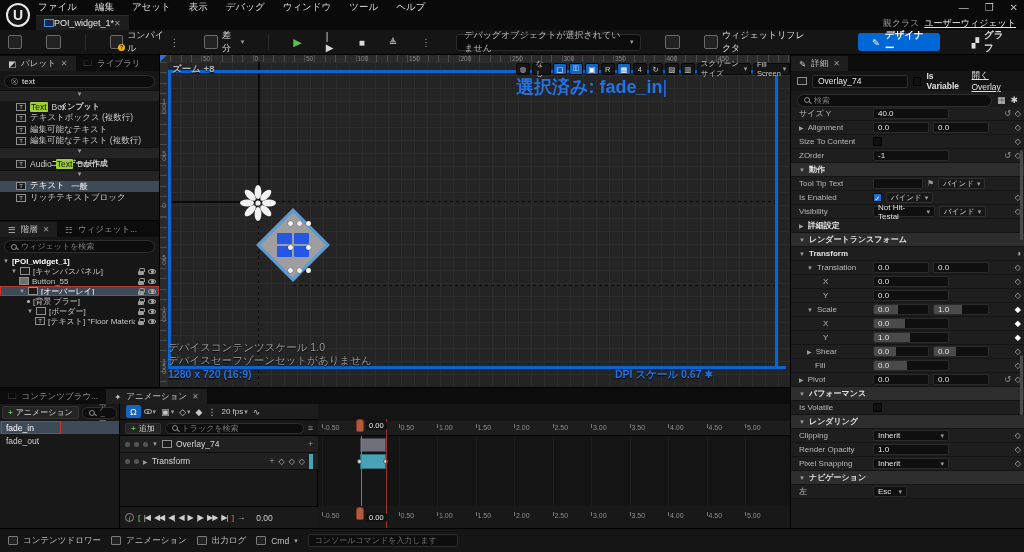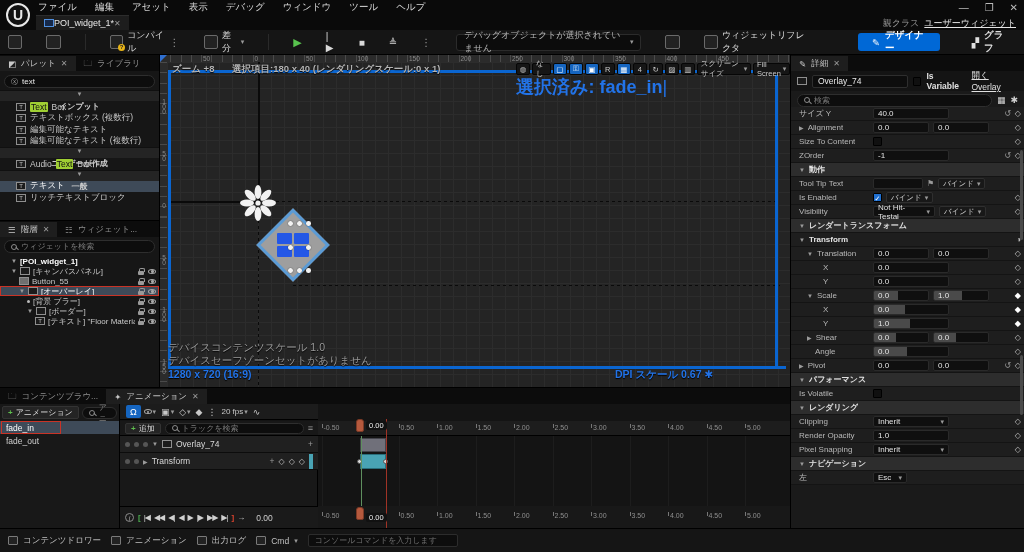--- a/index.html
+++ b/index.html
@@ -343,21 +343,21 @@
       <div class="ptab inactive">
         <span>☷</span>
         <span>ウィジェット...</span>
       </div>
     </div>
     <div class="searchbox" style="margin:3px 4px">
       <span class="i-search"></span>
       <span>ウィジェットを検索</span>
     </div>
     <div id="hierarchy-list">
-        <div class="hi-row" style="padding-left: 11px; text-align: center;">
+        <div class="hi-row" style="padding-left: 3px; text-align: center;">
           <span class="tri">▼</span>
           <span class="lbl" style="font-weight: bold; color: rgb(255, 255, 255);">[POI_widget_1]</span>
         </div>
         <div class="hi-row" style="padding-left: 11px;">
           <span class="tri">▼</span>
           <span class="wicon"></span>
           <span class="lbl">[キャンバスパネル]</span>
           <span class="hi-icons">
             <span class="i-lock"></span>
             <span class="i-eye"></span>
@@ -438,21 +438,20 @@
     <div class="guide-h" style="left:8px;top:146px;width:90px"></div>
     <div class="guide-h dash" style="left:98px;top:146px;width:522px"></div>
     <div class="guide-h dash" style="left:133px;top:230px;width:487px"></div>
 
     <div class="blue" style="left:8px;top:15px;width:2.5px;height:299px"></div>
     <div class="blue" style="left:8px;top:15px;width:609px;height:2.5px"></div>
     <div class="blue" style="left:8px;top:311px;width:618px;height:2.5px"></div>
     <div class="blue" style="left:615px;top:15px;width:2.5px;height:299px"></div>
 
     <div class="cv-info" style="left:12px;top:8px">ズーム +8</div>
-    <div class="cv-info" style="left:72px;top:8px">選択項目:180 x 40 (レンダリングスケール:0 x 1)</div>
 
     <div class="cv-toolbar" id="cv-toolbar">
         <span class="cvt">
           <span>◍</span>
         </span>
         <span class="cvt">
           <span>なし</span>
         </span>
         <span class="cvt active">
           <span>▢</span>
@@ -636,20 +635,25 @@
           <span class="dt-fields">
             <span class="dd" style="width: 62px;">
               <span>Not Hit-Testal</span>
               <span class="chev">▾</span>
             </span>
             <span class="bindbtn">バインド <span class="chev">▾</span></span>
           </span>
           <span class="dt-trail">
             <span class="keyd">◇</span>
           </span>
+        </div>
+        <div class="dt-row">
+          <span class="tri" style="margin-right: 4px; margin-left: 0px;">▶</span>
+          <span class="rlbl" style="font-weight: bold; color: rgb(226, 226, 226);">詳細設定</span>
+          <span class="dt-trail"></span>
         </div>
         <div class="dt-row dt-cat">
           <span class="tri" style="margin-right: 4px; margin-left: 0px;">▼</span>
           <span class="rlbl" style="font-weight: bold; color: rgb(226, 226, 226);">レンダートランスフォーム</span>
           <span class="dt-trail"></span>
         </div>
         <div class="dt-row">
           <span class="tri" style="margin-right: 4px; margin-left: 0px;">▼</span>
           <span class="rlbl" style="font-weight: bold; color: rgb(226, 226, 226);">Transform</span>
           <span class="dt-trail">
@@ -747,21 +751,21 @@
             <span class="fld" style="width: 56px;">
               <span class="fillbar" style="width: 40%;"></span>
               <span>0.0</span>
             </span>
           </span>
           <span class="dt-trail">
             <span class="keyd">◇</span>
           </span>
         </div>
         <div class="dt-row">
-          <span class="rlbl" style="margin-left: 16px;">Angle</span>
+          <span class="rlbl" style="margin-left: 16px;">Fill</span>
           <span class="dt-fields">
             <span class="fld" style="width: 76px;">
               <span class="fillbar" style="width: 45%;"></span>
               <span>0.0</span>
             </span>
           </span>
           <span class="dt-trail">
             <span class="keyd">◇</span>
           </span>
         </div>

